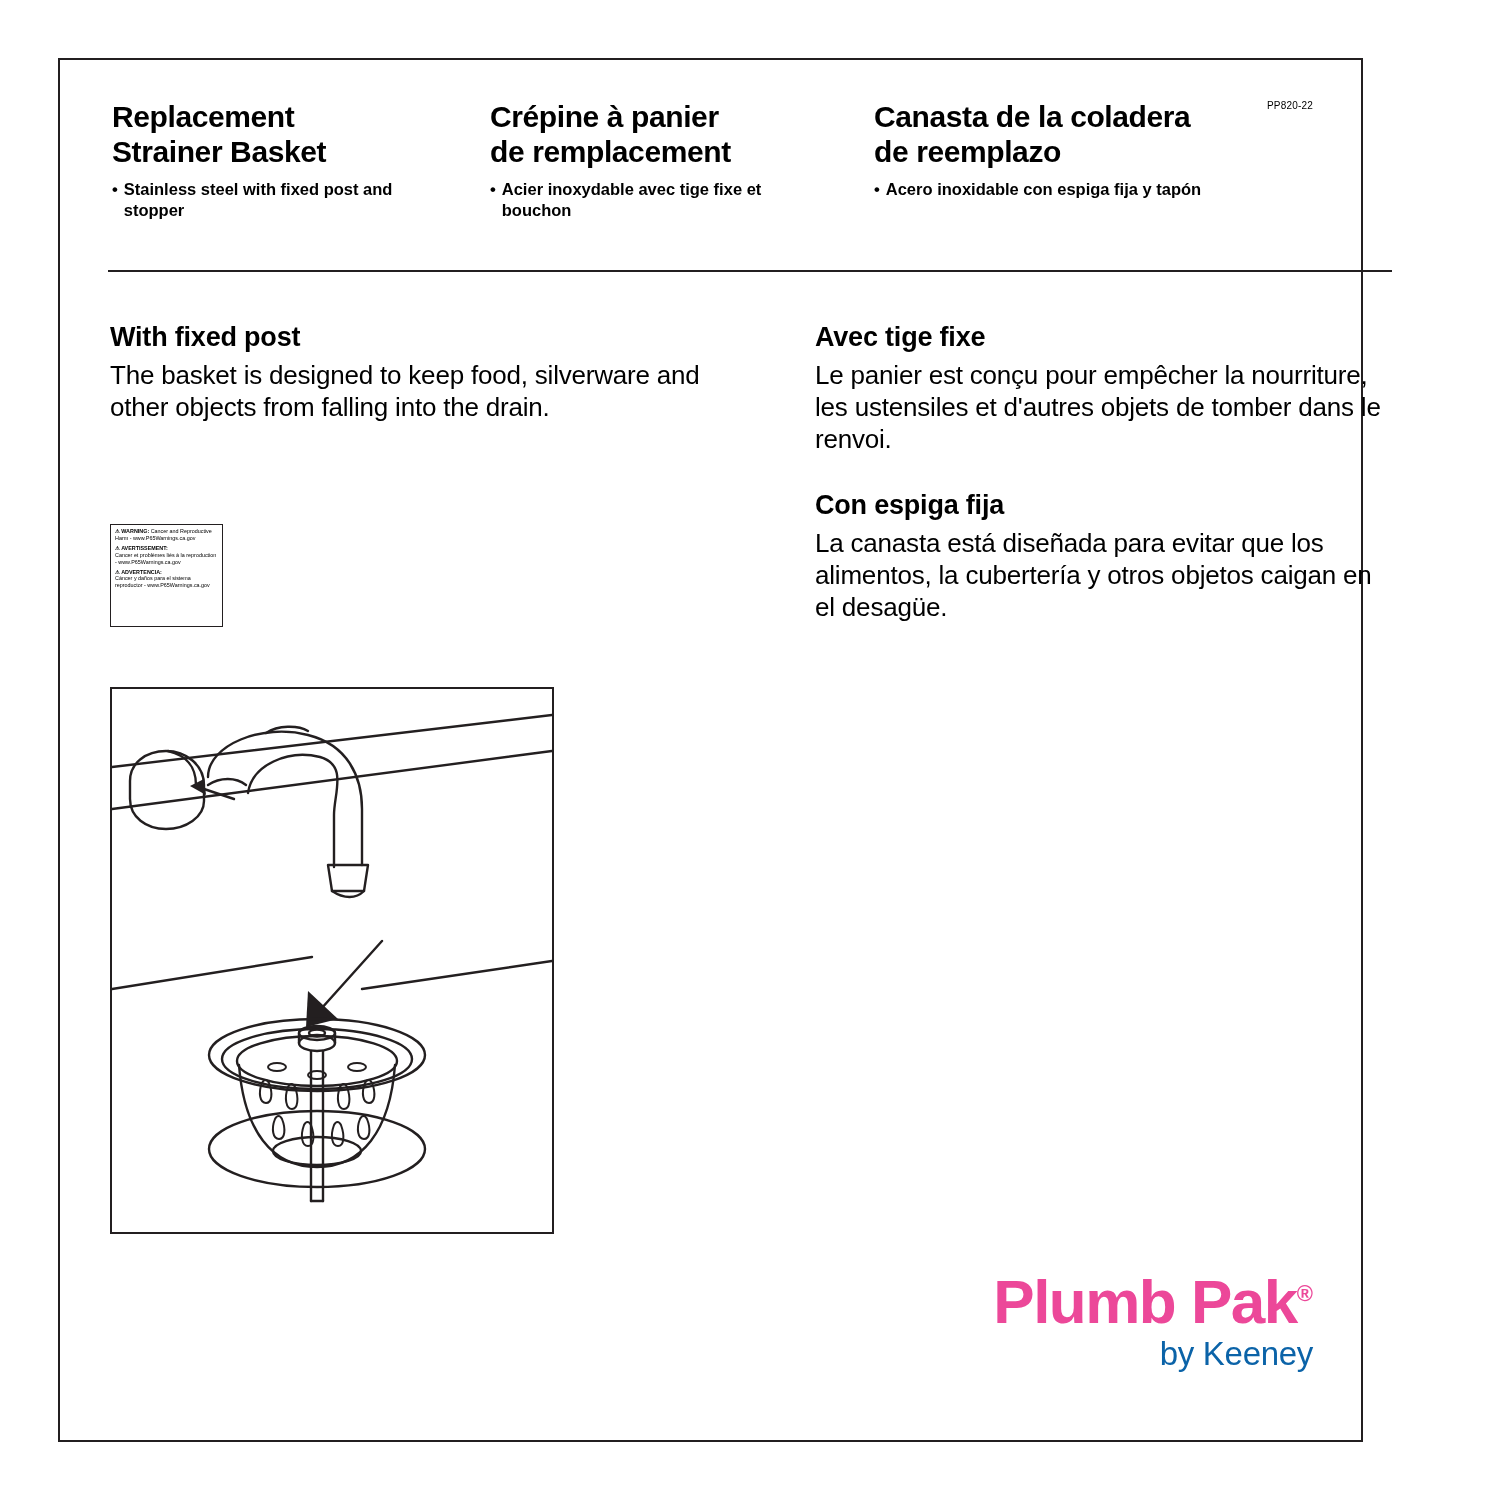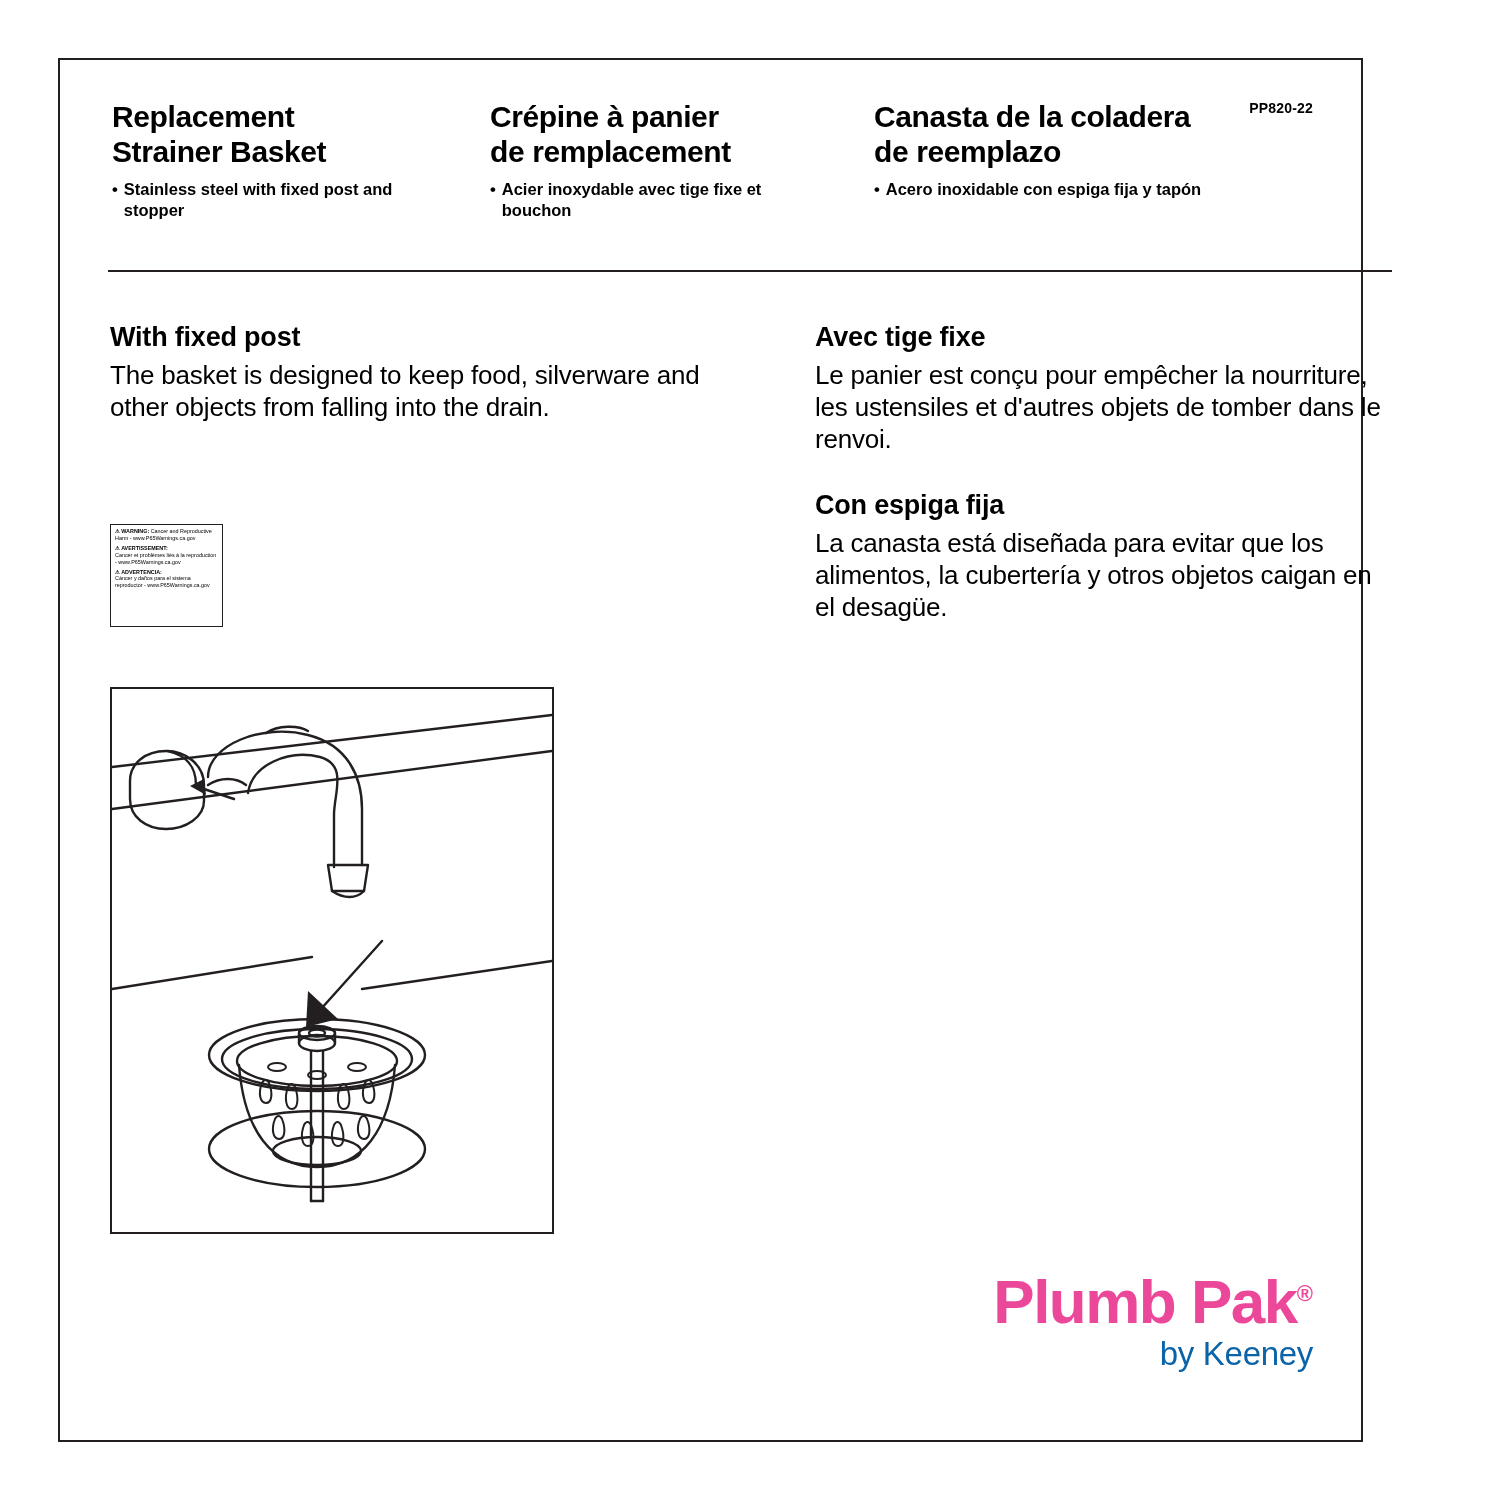--- a/index.html
+++ b/index.html
@@ -56,22 +56,22 @@
     display: flex;
     gap: 6px;
   }
   .lang-bullet .dot { flex: 0 0 auto; }
   .lang-bullet .txt { flex: 1 1 auto; }
 
   .sku {
     position: absolute;
     right: 48px;
     top: 40px;
-    font-size: 14px;
-    font-weight: bold;
+    font-size: 10px;
+    font-weight: normal;
     letter-spacing: 0.2px;
   }
 
   .rule {
     position: absolute;
     left: 48px;
     top: 210px;
     width: 1284px;
     height: 2px;
     background: #231f20;

